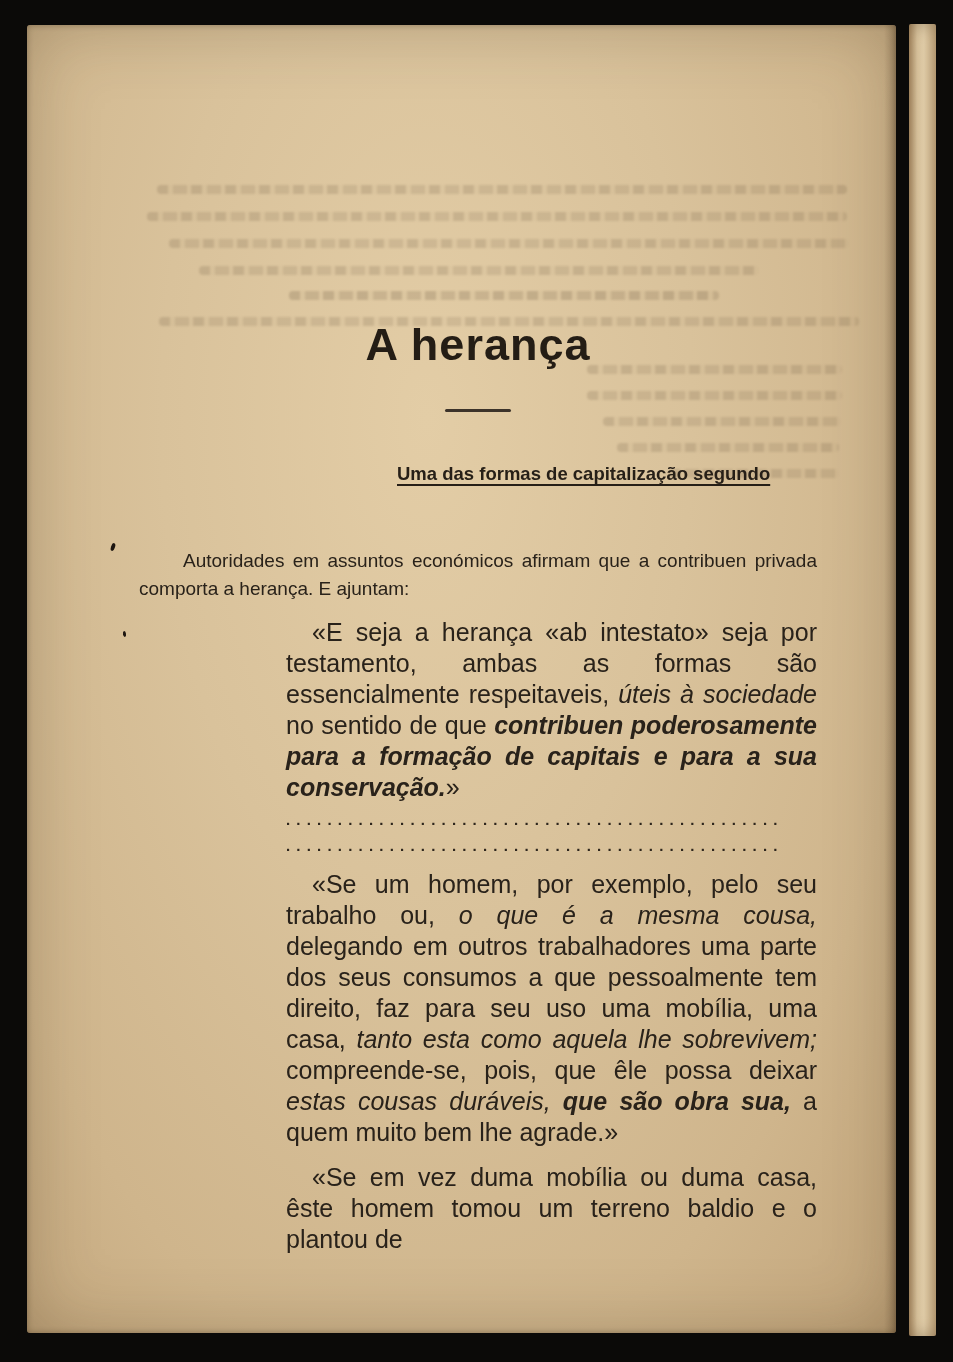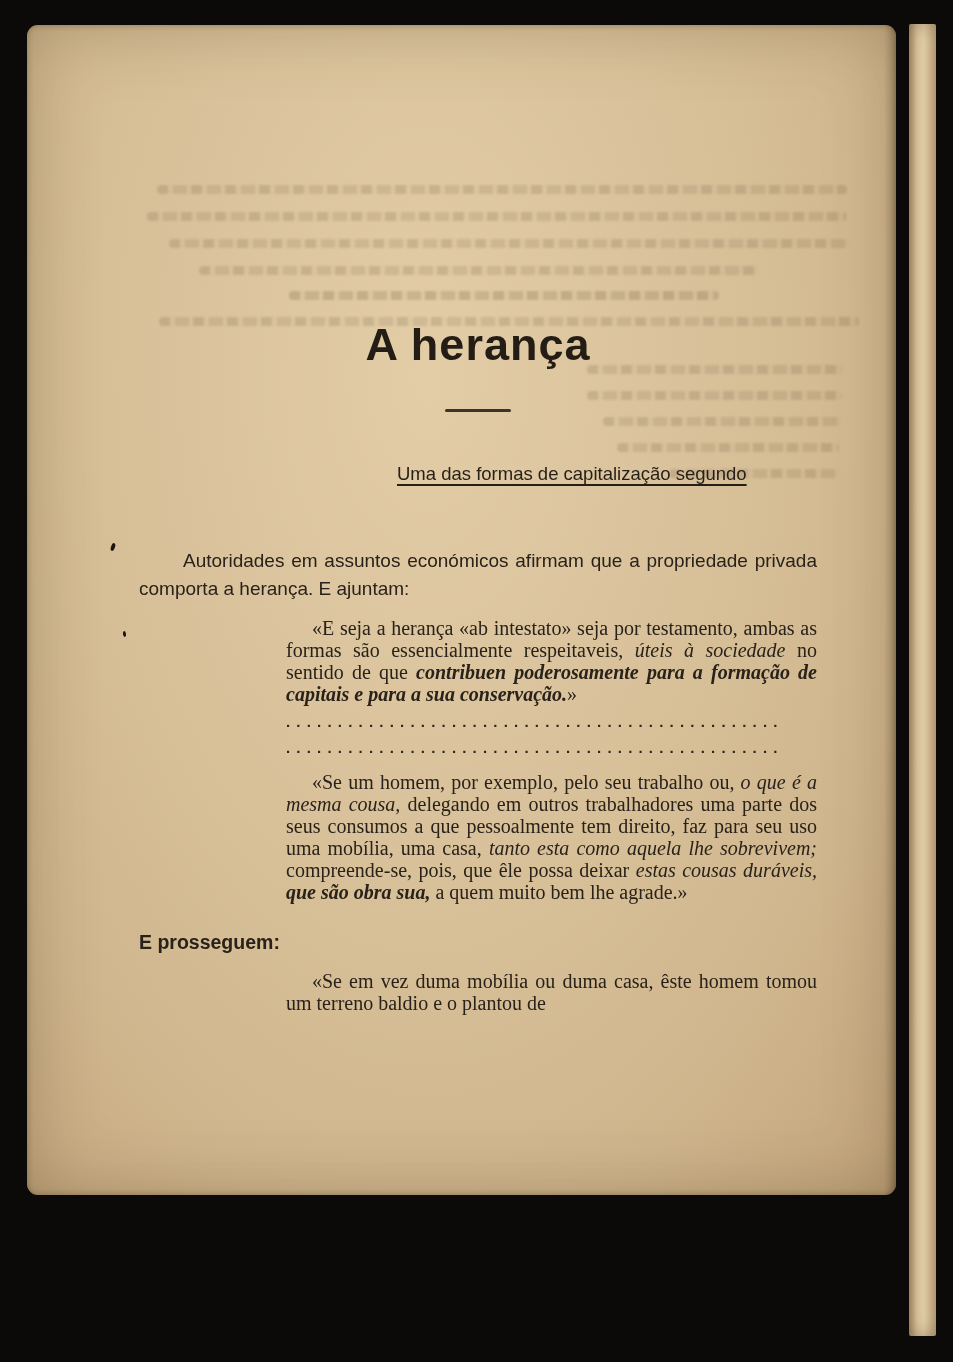--- a/index.html
+++ b/index.html
@@ -2,24 +2,24 @@
 <html lang="pt"><head>
 <meta charset="utf-8">
 <style>
   html,body { margin:0; padding:0; }
   body {
     width:953px; height:1362px; position:relative; overflow:hidden;
     background:#0b0a08;
     font-family:"Liberation Sans", sans-serif;
   }
   .paper {
-    position:absolute; left:27px; top:25px; width:869px; height:1170px;
+    position:absolute; left:27px; top:25px; width:869px; height:1308px;
     background:
       radial-gradient(ellipse at 46% 30%, #e3cda6 0%, #d9c29b 40%, #cfb58c 75%, #c2a57b 100%);
-    border-radius:11px;
+    border-radius:3px;
     box-shadow: inset 0 0 70px rgba(70,50,25,.28), inset 0 0 6px rgba(40,25,10,.35);
     overflow:hidden;
     color:#29221a;
   }
   .paper::after {
     content:''; position:absolute; right:0; top:0; bottom:0; width:12px;
     background:linear-gradient(90deg, rgba(60,40,20,0), rgba(60,40,20,.28));
   }
   .page-edge {
     position:absolute; left:909px; top:24px; width:27px; height:1312px;
@@ -28,33 +28,33 @@
     box-shadow: inset 0 0 18px rgba(70,50,25,.4);
   }
   .content { position:relative; padding:0 79px 0 112px; }
 
   .title {
     margin:294px 0 0; font-size:45px; line-height:52px; font-weight:700;
     letter-spacing:1px; text-align:center; color:#241d15;
   }
   .rule { width:66px; height:3px; background:#3c332a; margin:38px auto 0; border-radius:2px; }
 
-  .subtitle { margin:50px 0 0 258px; font-size:18.5px; font-weight:400; color:#261f17; }
+  .subtitle { margin:50px 0 0 258px; font-size:18.5px; font-weight:700; color:#261f17; }
   .subtitle .subline { margin-bottom:13px; line-height:23px; }
   .subtitle .subline span {
     text-decoration:underline; text-decoration-thickness:2px; text-underline-offset:4px;
   }
 
   .intro {
     margin:62px 0 0; font-size:19px; line-height:28px; text-align:justify;
     text-indent:44px; hyphens:auto;
   }
   .quote {
-    margin:14px 0 0 147px; width:531px; font-size:20px; line-height:22px;
-    text-align:justify; text-indent:26px; hyphens:auto;font-family:Liberation Serif, serif;
+    margin:14px 0 0 147px; width:531px; font-size:25px; line-height:31px;
+    text-align:justify; text-indent:26px; hyphens:auto;
   }
   .dots {
     margin:8px 0 0 147px; width:531px; height:18px; overflow:hidden;
     white-space:nowrap; font-size:15px; letter-spacing:6.2px;
     color:#2e261d; font-weight:700;
   }
   .lead { margin:26px 0 0; font-size:19.5px; line-height:27px; font-weight:700; }
   .last { margin-bottom:12px; }
   .it { font-style:italic; }
   .bd { font-weight:700; }
@@ -104,31 +104,30 @@
   <div class="content">
 
     <h1 class="title">A herança</h1>
 
     <div class="rule"></div>
 
     <div class="subtitle">
       <div class="subline"><span>Uma das formas de capitalização segundo</span></div>
     </div>
 
-    <p class="intro">Autoridades em assuntos económicos afirmam que a propriedade privada comporta a herança. E ajuntam:</p>
+    <p class="intro">Autoridades em assuntos económicos afirmam que a contribuen privada comporta a herança. E ajuntam:</p>
 
     <p class="quote"><span>«E seja a herança «ab intestato» seja por testamento, ambas as formas são essencialmente respeitaveis, </span><span class="it">úteis à sociedade</span><span> no sentido de que </span><span class="it bd">contribuen poderosamente para a formação de capitais e para a sua conservação.</span><span>»</span></p>
 
     <div class="dots">................................................</div>
 
 
     <div class="dots">................................................</div>
 
     <p class="quote"><span>«Se um homem, por exemplo, pelo seu trabalho ou, </span><span class="it">o que é a mesma cousa,</span><span> delegando em outros trabalhadores uma parte dos seus consumos a que pessoalmente tem direito, faz para seu uso uma mobília, uma casa, </span><span class="it">tanto esta como aquela lhe sobrevivem;</span><span> compreende-se, pois, que êle possa deixar </span><span class="it">estas cousas duráveis,</span><span> </span><span class="it bd">que são obra sua,</span><span> a quem muito bem lhe agrade.»</span></p>
 
-    <p class="lead">E prosseguem:</p>
 
     <p class="quote last">«Se em vez duma mobília ou duma casa, êste homem tomou um terreno baldio e o plantou de</p>
 
   </div>
 </div>
 
 <div class="page-edge"></div>
 
 </body></html>

